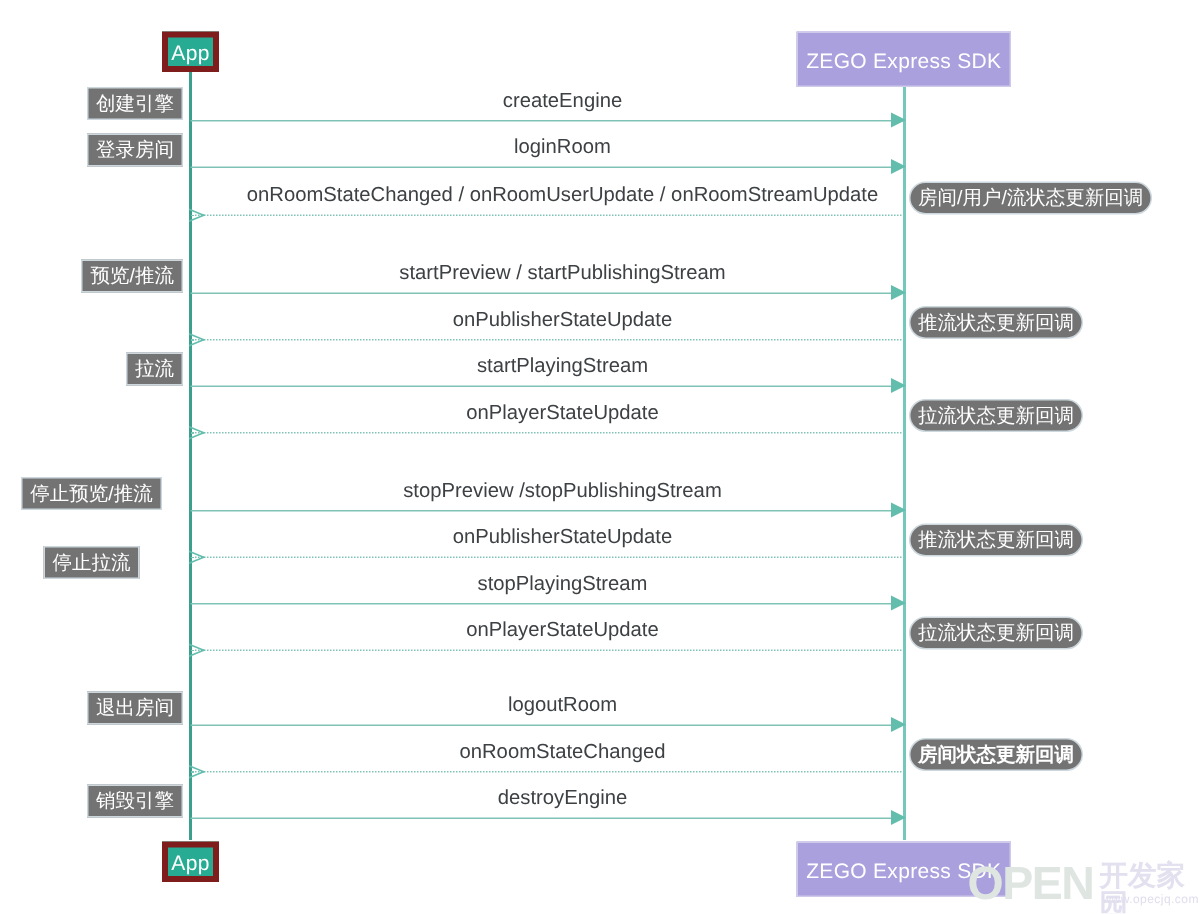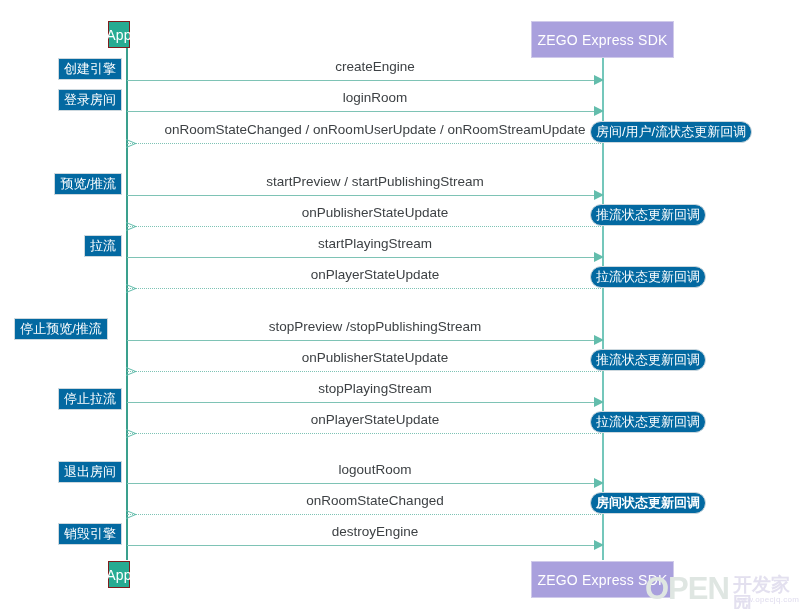--- a/index.html
+++ b/index.html
@@ -37,23 +37,23 @@
     align-items: center;
     justify-content: center;
     color: #ffffff;
     font-size: 14px;
     line-height: 1;
     white-space: nowrap;
     letter-spacing: 0.2px;
   }
   .actor-box.app {
     background: #27ab92;
-    border: 1px solid #7f1d1d;
+    border: 4px solid #7f1d1d;
     left: 108px;
-    width: 22px;
+    width: 38px;
     height: 27px;
   }
   .actor-box.sdk {
     background: #a9a0dd;
     border: 1px solid #cfcaea;
     left: 531px;
     width: 143px;
     height: 37px;
   }
   .actor-box.top { top: 21px; }
@@ -119,30 +119,30 @@
   }
   .msg.ret .head::before { top: 1px;  transform: rotate(22deg);  transform-origin: left center; }
   .msg.ret .head::after  { top: 9px;  transform: rotate(-22deg); transform-origin: left center; }
 
   
   .note {
     position: absolute;
     box-sizing: border-box;
     display: inline-flex;
     align-items: center;
-    background: #0369a1;
+    background: #737373;
     border: 1px solid #cdd8de;
     color: #ffffff;
     font-size: 13px;
     line-height: 1;
     padding: 4px 5px 5px 5px;
     white-space: nowrap;
     height: 22px;
   }      
-  .note.right { left: 590px; border-radius: 11px; }
+  .note.right { left: 606px; border-radius: 11px; }
 
   .note-left-wrap {
     position: absolute;
     left: 0;
     width: 122px;
     display: flex;
     justify-content: flex-end;
   }
   .note-left-wrap .note {
     position: static;
@@ -272,21 +272,21 @@
         <div class="line"></div>
         <div class="head"></div>
         <div class="label">onPublisherStateUpdate</div>
       </div>
       <div class="note right" style="top: 349px;">推流状态更新回调</div>
       <div class="msg fwd" style="top: 402px;">
         <div class="line"></div>
         <div class="head"></div>
         <div class="label">stopPlayingStream</div>
       </div>
-      <div class="note-left-wrap" style="position: absolute; top: 388px;">
+      <div class="note-left-wrap" style="position: absolute; top: 364px; justify-content: center;">
         <div class="note">停止拉流</div>
       </div>
       <div class="msg ret" style="top: 433px;">
         <div class="line"></div>
         <div class="head"></div>
         <div class="label">onPlayerStateUpdate</div>
       </div>
       <div class="note right" style="top: 411px;">拉流状态更新回调</div>
       <div class="msg fwd" style="top: 483px;">
         <div class="line"></div>

